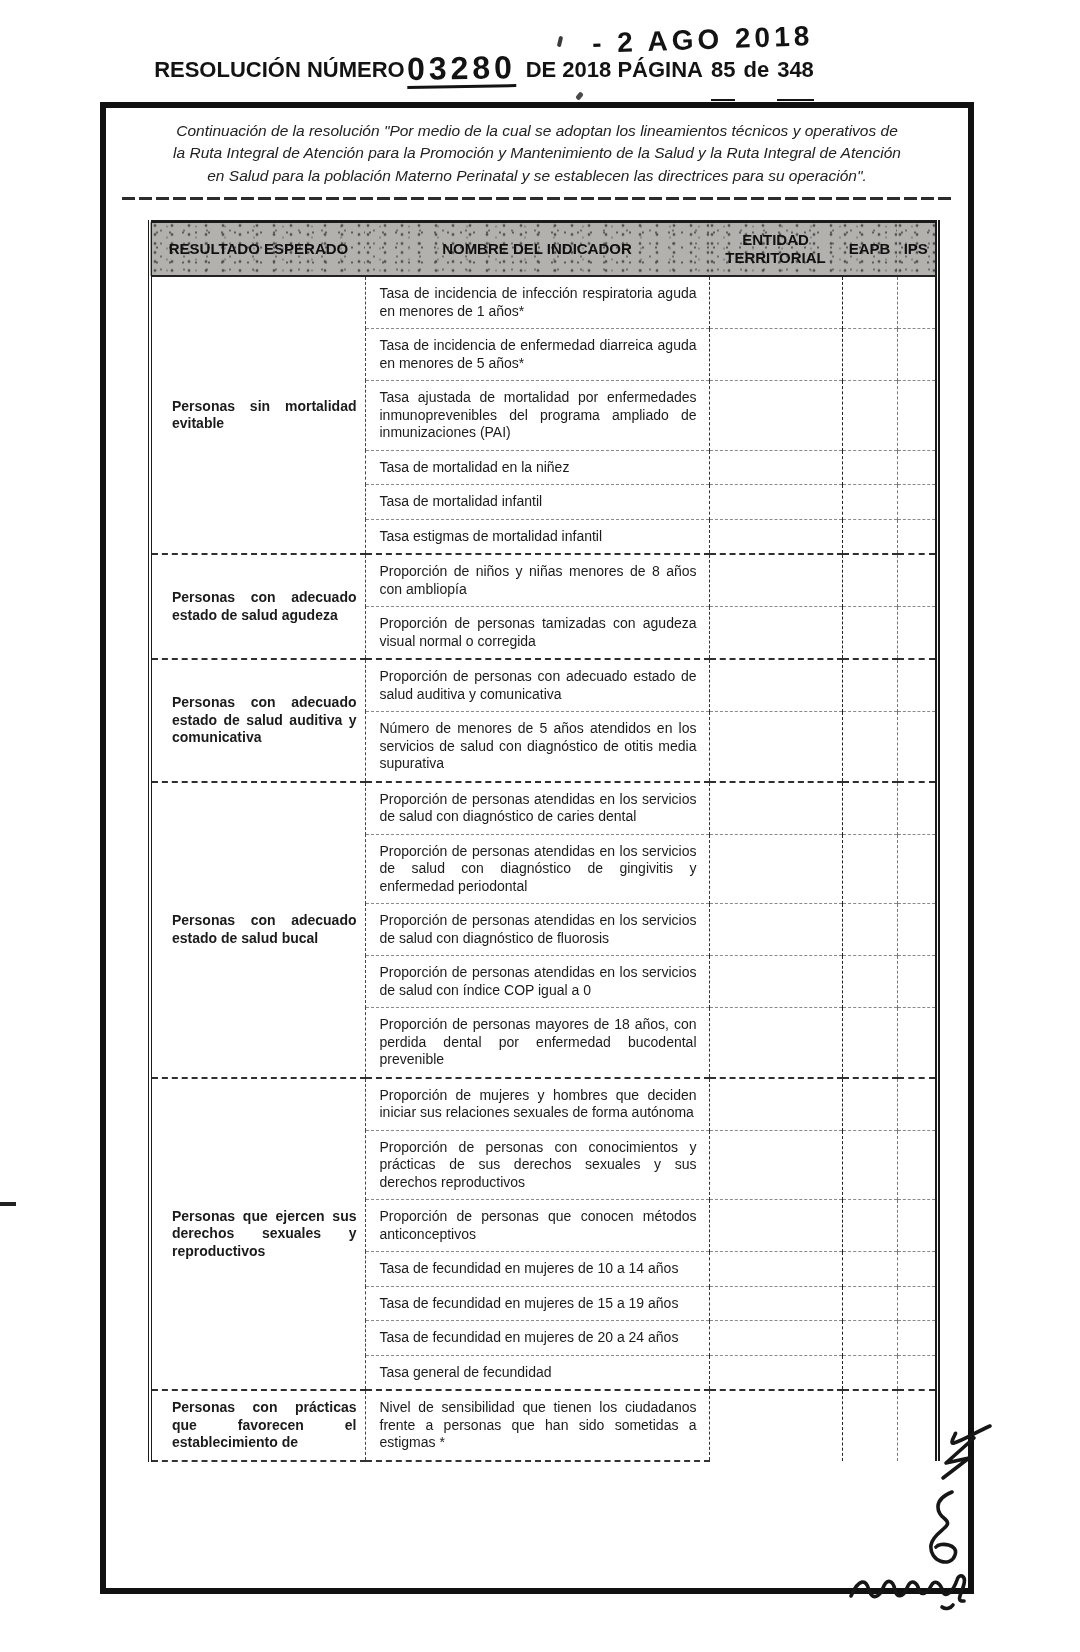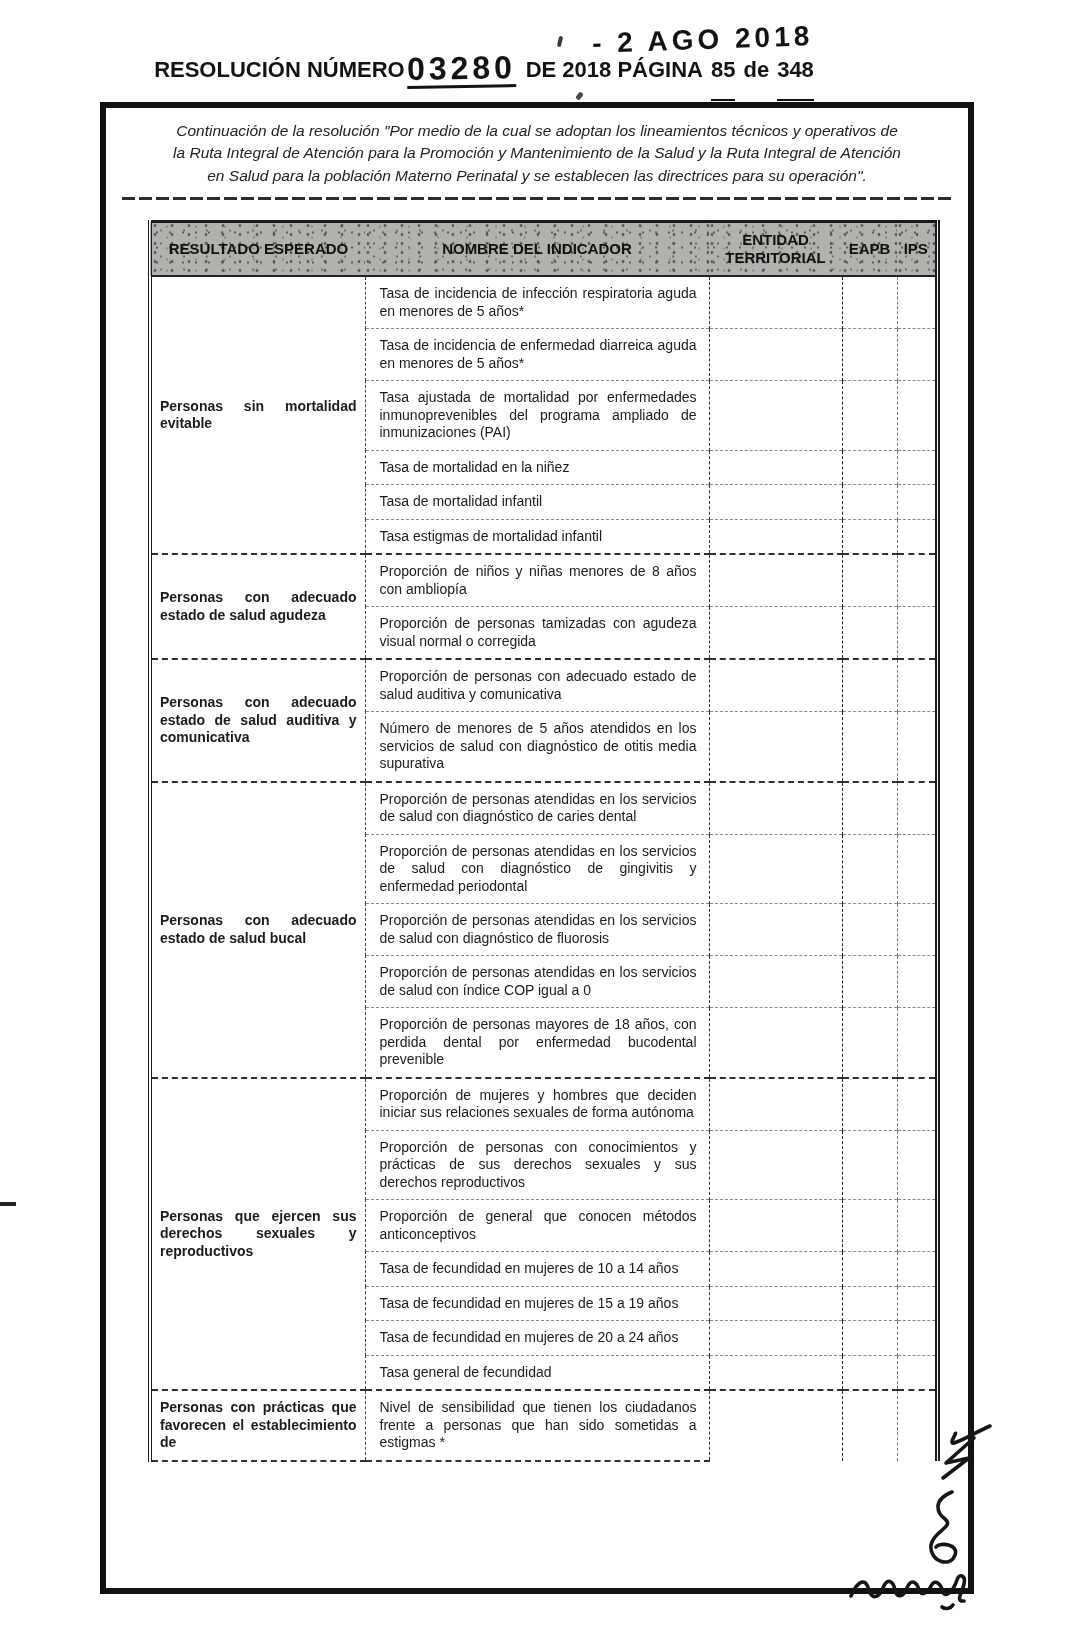--- a/index.html
+++ b/index.html
@@ -58,21 +58,21 @@
     background-color:#b3b1ad;
     background-image:
       radial-gradient(circle at 3px 2px,  #4c4c4c 1.2px, transparent 1.7px),
       radial-gradient(circle at 9px 7px,  #6e6e6e 1px,   transparent 1.5px),
       radial-gradient(circle at 15px 3px, #8a8a8a 1.1px, transparent 1.6px),
       radial-gradient(circle at 5px 9px,  #5d5d5d 0.9px, transparent 1.4px);
     background-size:17px 9px,23px 13px,29px 11px,13px 15px;
   }
   table.ind td{vertical-align:middle;}
   td.resultado{
-    font-weight:bold;text-align:justify;padding:6px 8px 6px 8px;
+    font-weight:bold;text-align:justify;padding:6px 8px 6px 20px;
     border-right:1px dashed #444;
   }
   td.indicador{
     text-align:justify;padding:8px 12px 8px 14px;
     border-right:1px dashed #333;
   }
   td.entidad{border-right:1px dashed #222;}
   td.eapb{border-right:1px dashed #777;}
   tr.row-cont td{border-top:1px dashed #8a8a8a;}
   tr.group-start td{border-top:2px dashed #2f2f2f;}
@@ -119,21 +119,21 @@
           <th>RESULTADO ESPERADO</th>
           <th>NOMBRE DEL INDICADOR</th>
           <th>ENTIDAD TERRITORIAL</th>
           <th>EAPB</th>
           <th>IPS</th>
         </tr>
       </thead>
       <tbody>
           <tr>
             <td class="resultado" rowspan="6">Personas sin mortalidad evitable</td>
-            <td class="indicador">Tasa de incidencia de infección respiratoria aguda en menores de 5 años*</td>
+            <td class="indicador">Tasa de incidencia de infección respiratoria aguda en menores de 1 años*</td>
             <td class="entidad"></td>
             <td class="eapb"></td>
             <td class="ips"></td>
           </tr>
           <tr class="row-cont">
             <td class="indicador">Tasa de incidencia de enfermedad diarreica aguda en menores de 5 años*</td>
             <td class="entidad"></td>
             <td class="eapb"></td>
             <td class="ips"></td>
           </tr>
@@ -225,21 +225,21 @@
             <td class="eapb"></td>
             <td class="ips"></td>
           </tr>
           <tr class="row-cont">
             <td class="indicador">Proporción de personas con conocimientos y prácticas de sus derechos sexuales y sus derechos reproductivos</td>
             <td class="entidad"></td>
             <td class="eapb"></td>
             <td class="ips"></td>
           </tr>
           <tr class="row-cont">
-            <td class="indicador">Proporción de general que conocen métodos anticonceptivos</td>
+            <td class="indicador">Proporción de personas que conocen métodos anticonceptivos</td>
             <td class="entidad"></td>
             <td class="eapb"></td>
             <td class="ips"></td>
           </tr>
           <tr class="row-cont">
             <td class="indicador">Tasa de fecundidad en mujeres de 10 a 14 años</td>
             <td class="entidad"></td>
             <td class="eapb"></td>
             <td class="ips"></td>
           </tr>

